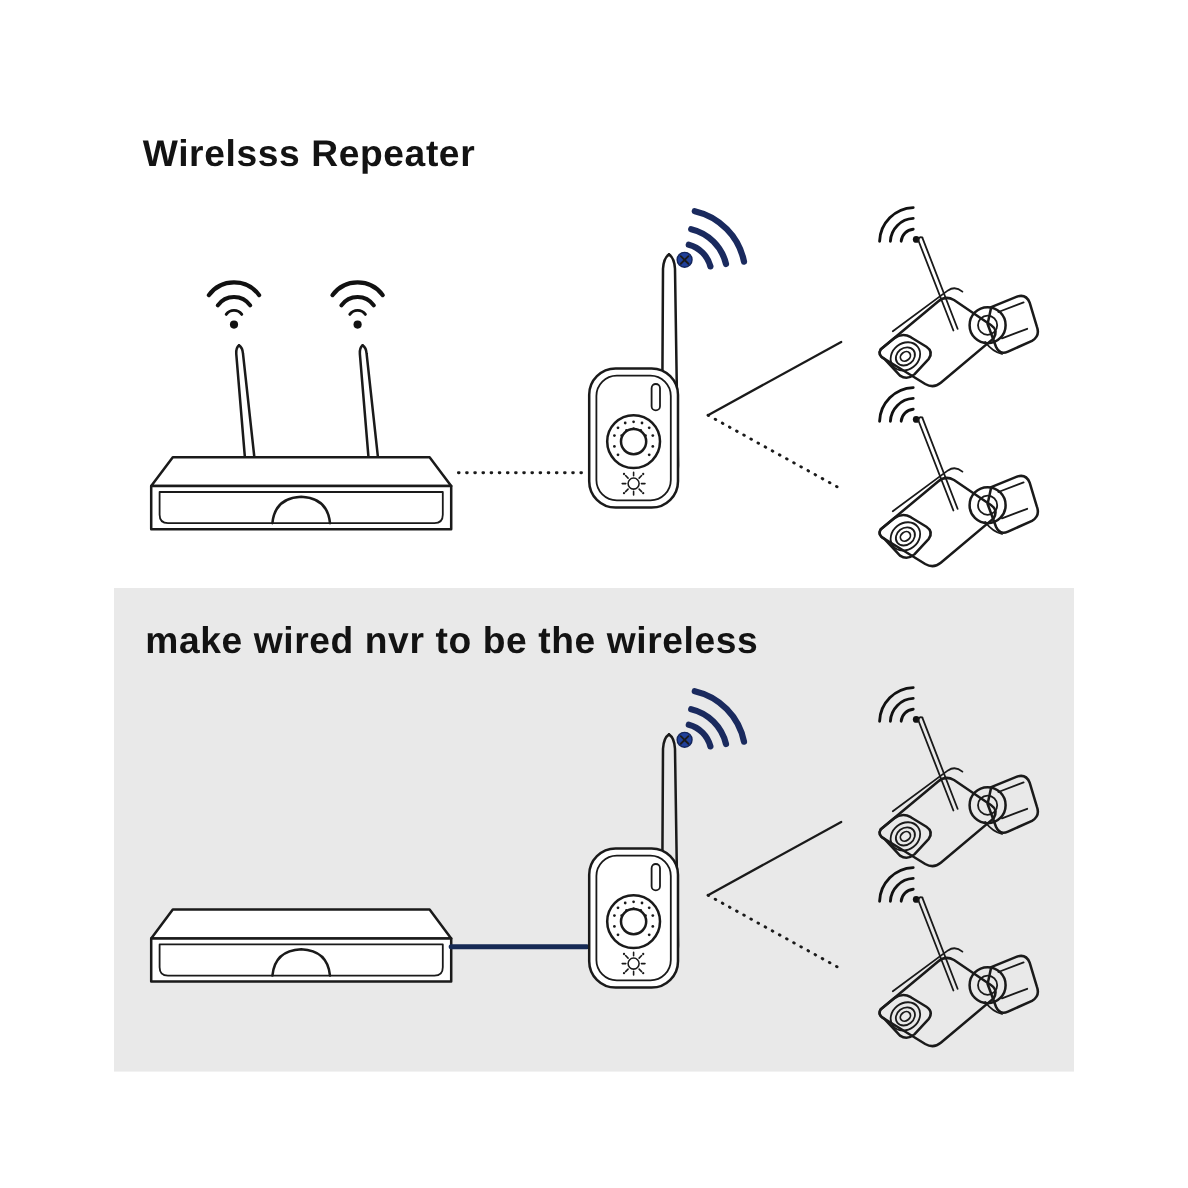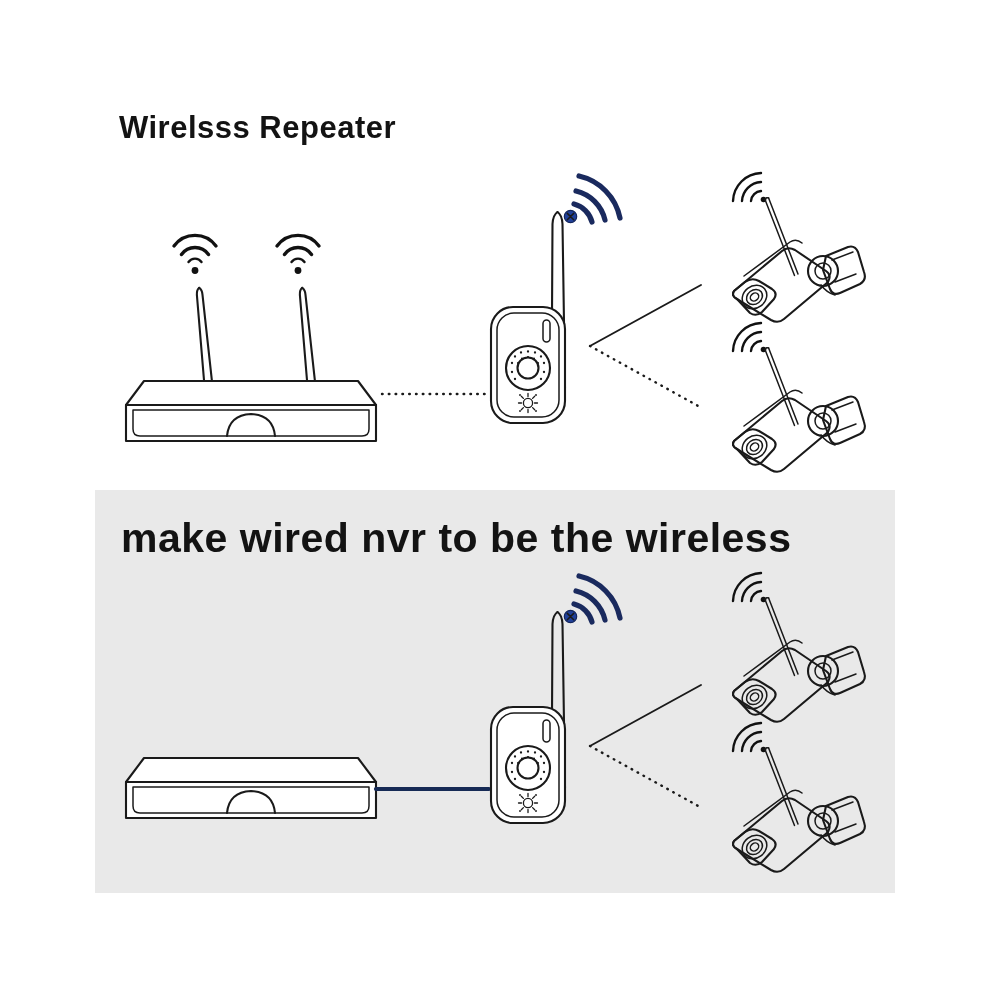--- a/index.html
+++ b/index.html
@@ -100,21 +100,21 @@
     line-height: 1;
   }
   #title-top {
     left: 119px;
     top: 112px;
     font-size: 31px;
   }
   #title-bottom {
     left: 121px;
     top: 518px;
-    font-size: 41px;
+    font-size: 31px;
   }
 </style>
 </head>
 <body>
 
 <div id="diagram-root">
 
   <svg class="stage" viewBox="0 0 990 990" xmlns="http://www.w3.org/2000/svg">
     <defs>
 

